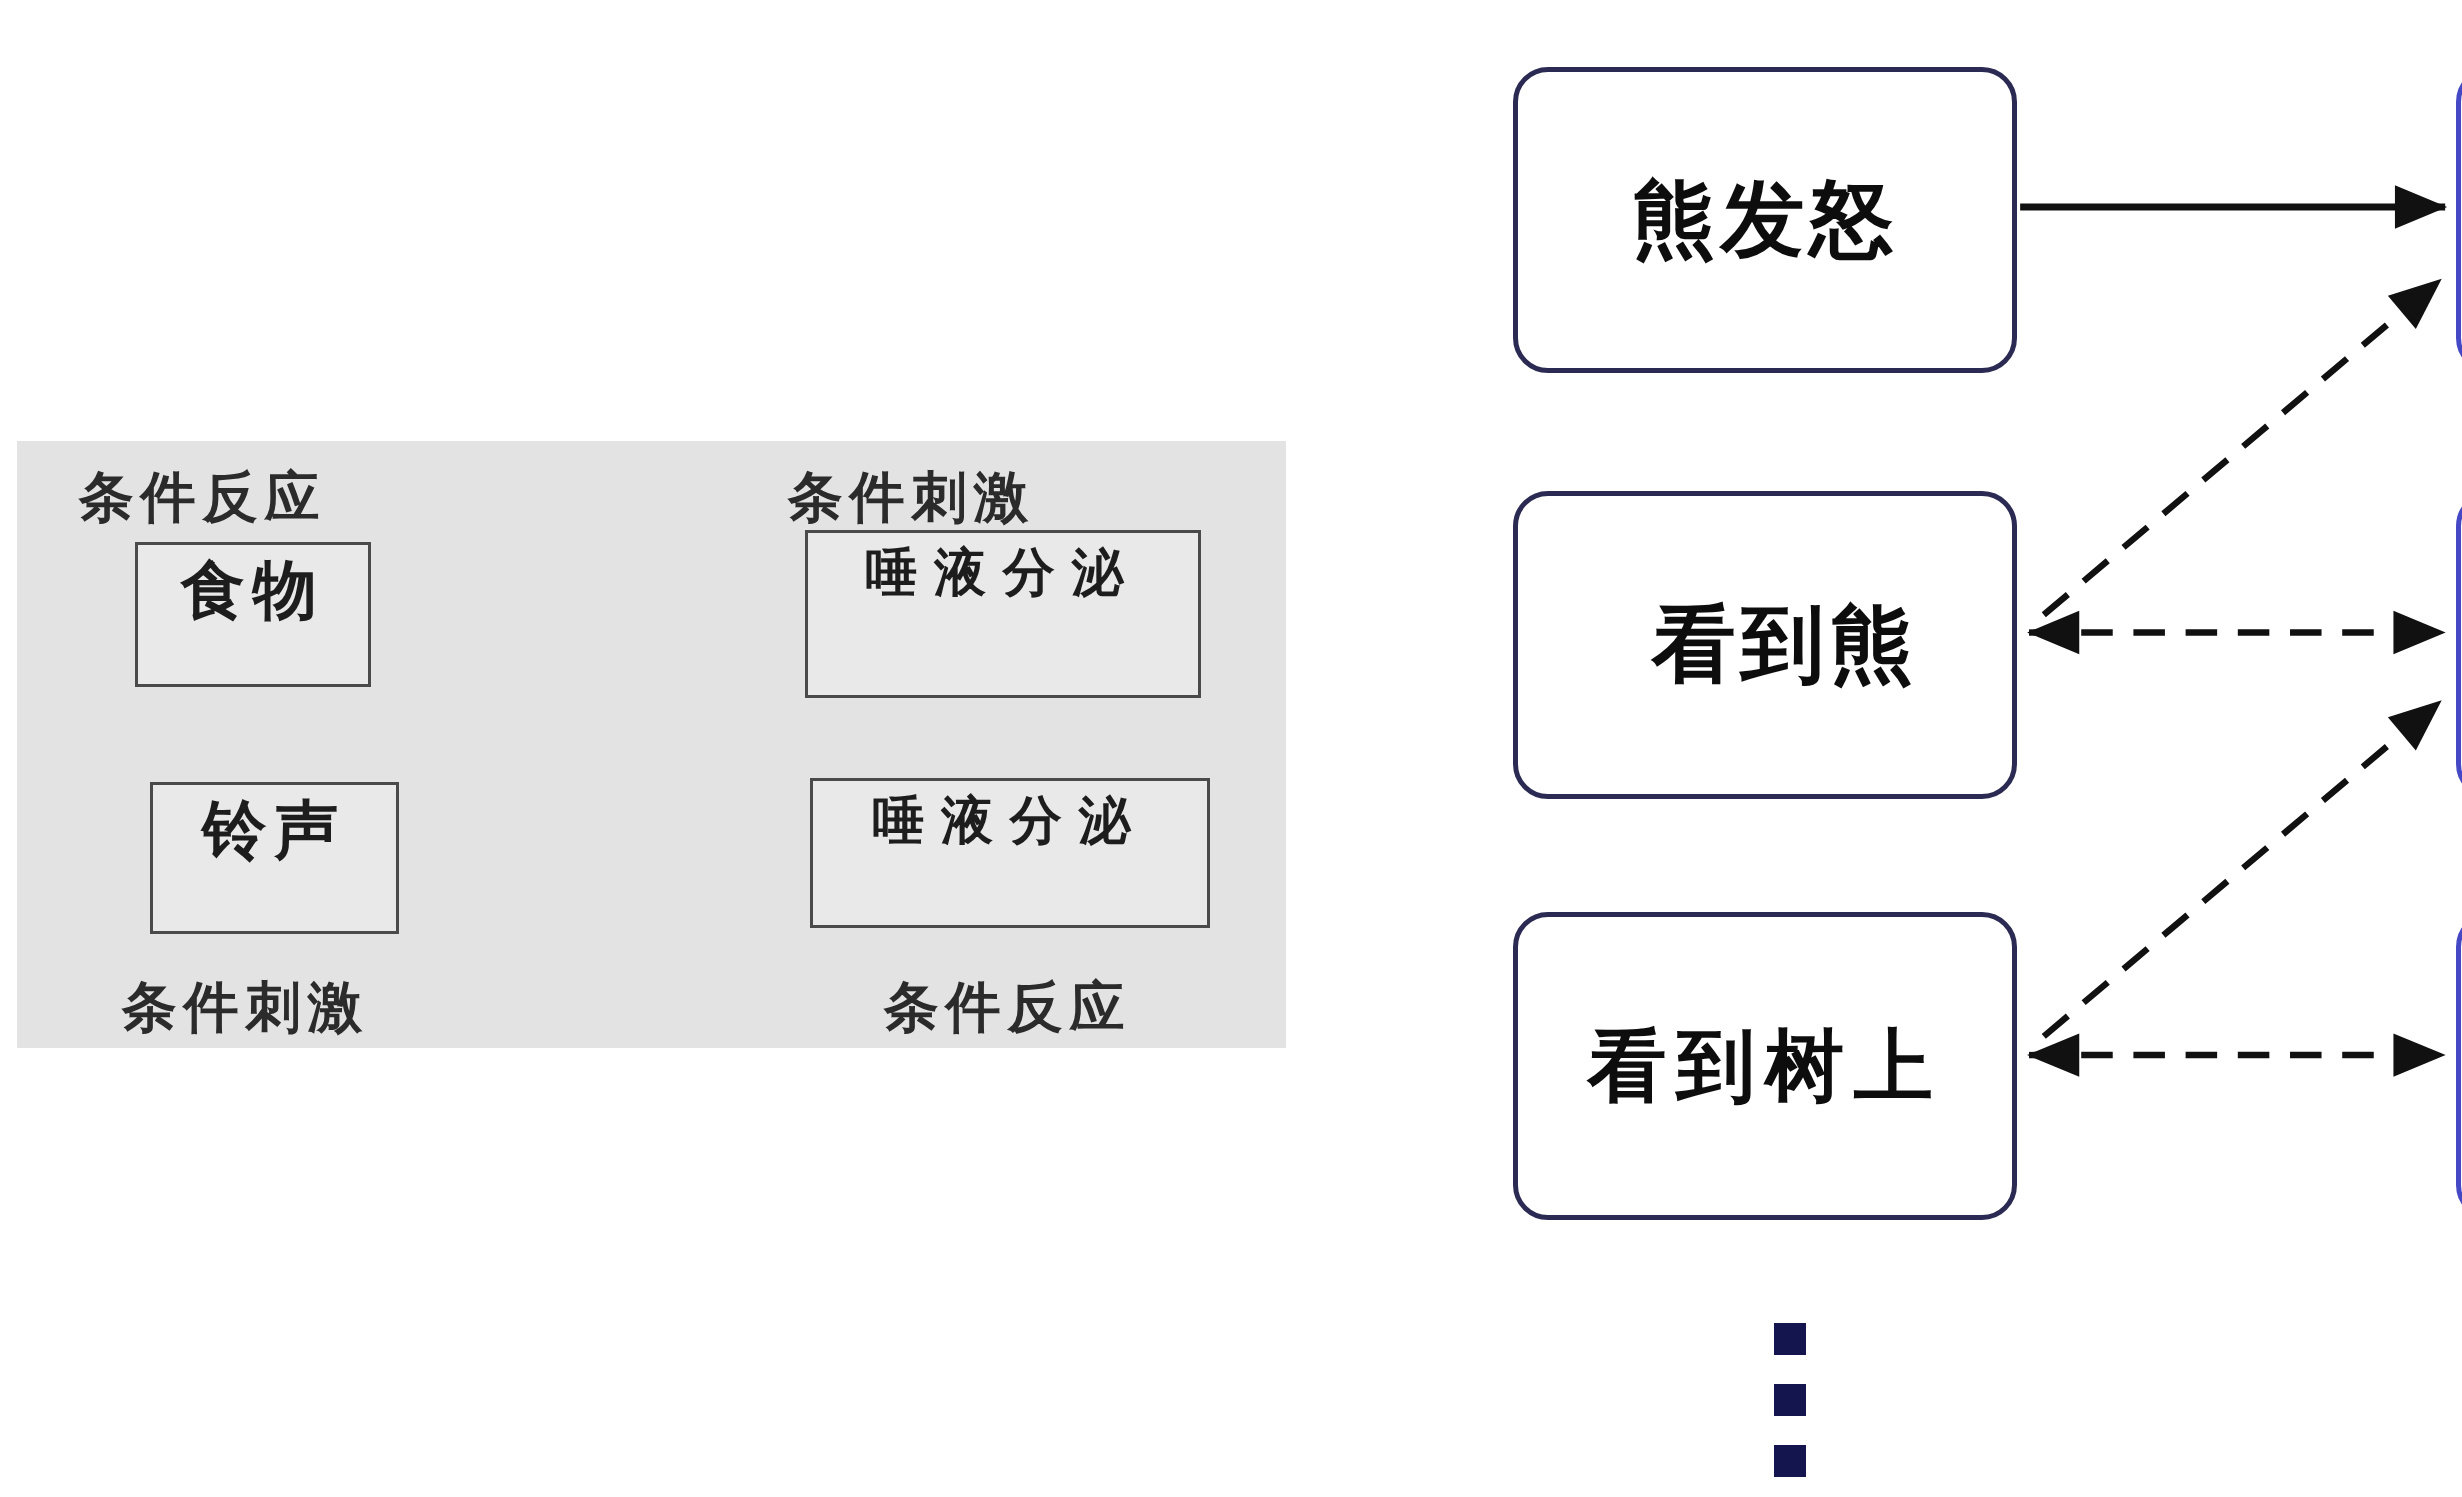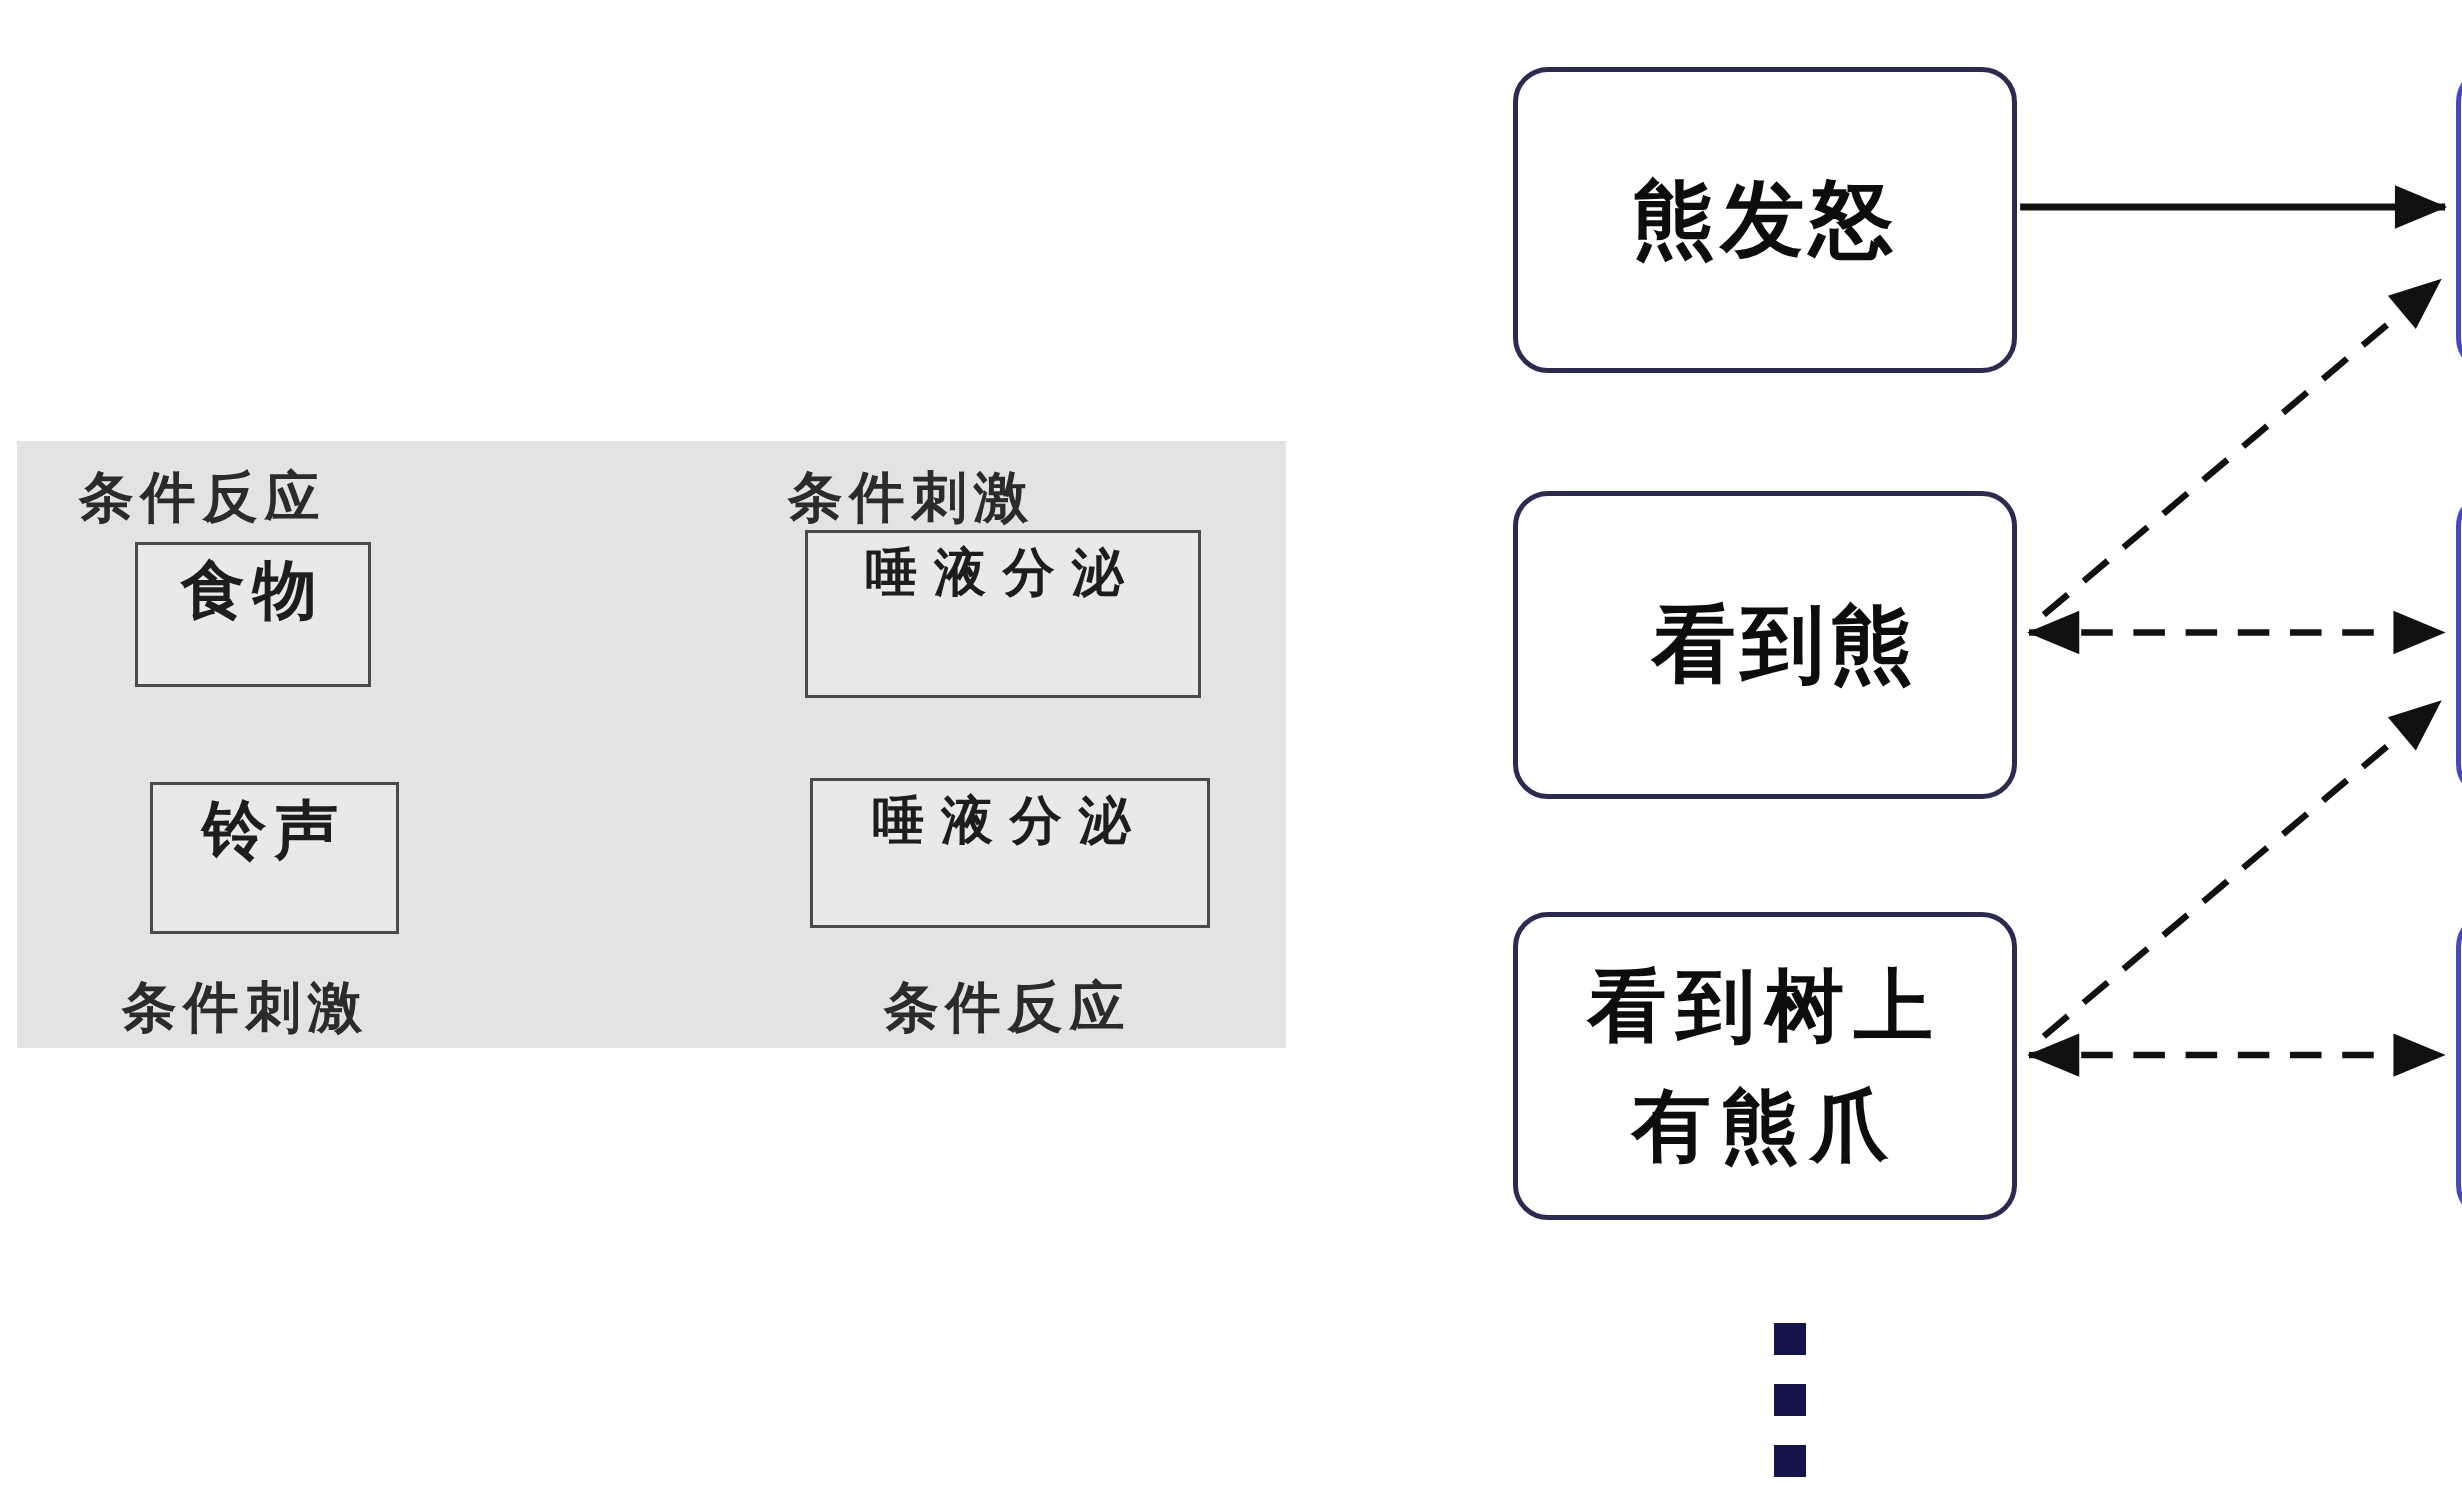--- a/index.html
+++ b/index.html
@@ -121,21 +121,20 @@
   <div class="rbox stim" style="left:1513px;top:479px;width:504px;height:308px;padding-left:40px;">
     <span class="cjk">看到熊</span>
   </div>
 
   <div class="rbox val" style="left:2456px;top:479px;width:498px;height:308px;">
     
   </div>
 
   <div class="rbox stim" style="left:1513px;top:900px;width:504px;height:308px;gap:24px;">
     <span class="cjk two">看到树上</span>
-    <span class="cjk two">有熊爪</span>
   </div>
 
   <div class="rbox val" style="left:2456px;top:900px;width:498px;height:308px;">
     
   </div>
 
   <div>
     <div class="dot l" style="left:1774px;top:1323px;"></div>
     <div class="dot l" style="left:1774px;top:1384px;"></div>
     <div class="dot l" style="left:1774px;top:1445px;"></div>

